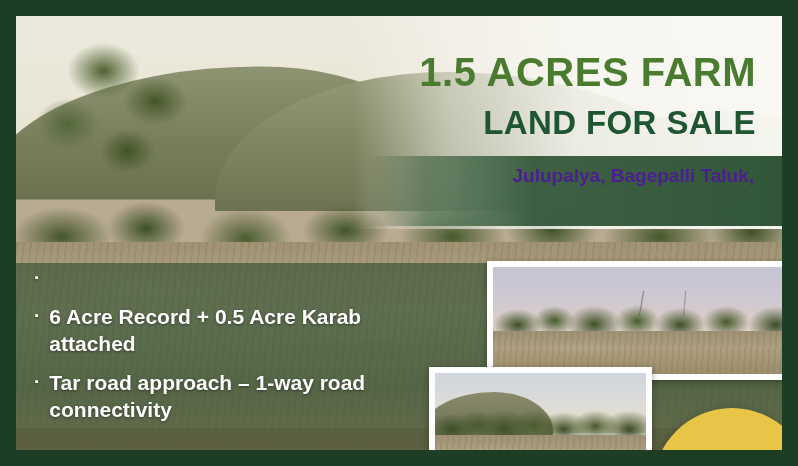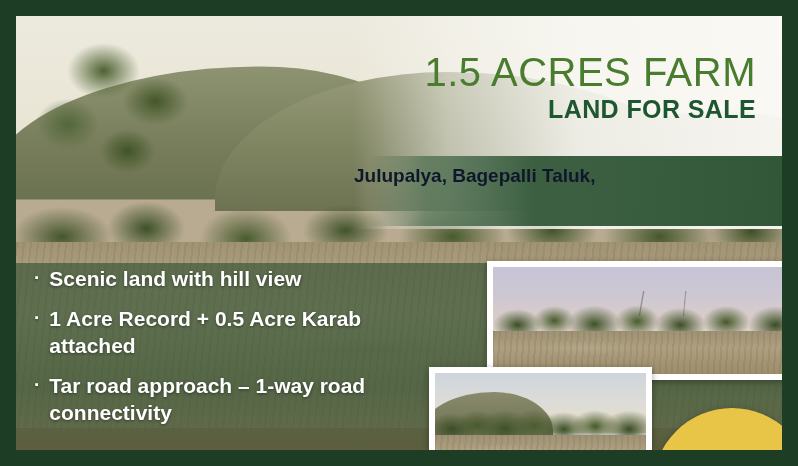--- a/index.html
+++ b/index.html
@@ -106,33 +106,33 @@
     background:linear-gradient(180deg,rgba(44,78,47,.62) 0%,rgba(44,78,47,.66) 62%,
                rgba(44,78,47,.45) 90%,rgba(44,78,47,0) 100%);
   }
 
   
   .headline{
     position:absolute;right:26px;top:36px;width:430px;text-align:right;
   }
   .headline .l1{
     display:block;
-    font-size:40px;font-weight:400;letter-spacing:.5px;line-height:1.04;
+    font-size:40px;font-weight:700;letter-spacing:.5px;line-height:1.04;
     color:#4a7c2f;
   }
   .headline .l2{
-    display:block;margin-top:2px;
-    font-size:25px;font-weight:700;letter-spacing:.4px;line-height:1.06;
+    display:block;margin-top:12px;
+    font-size:33px;font-weight:700;letter-spacing:.4px;line-height:1.06;
     color:#1e5631;
   }
 
   
   .location{
     position:absolute;right:28px;top:146px;width:400px;
-    text-align:left;color:#0f172a;
+    text-align:right;color:#4c1d95;
     font-size:19px;font-weight:700;line-height:1.45;
   }
   .location span{display:block;}
 
   
   .bullets{
     position:absolute;left:18px;top:250px;width:400px;
     color:#ffffff;
   }
   .bullet{
@@ -231,25 +231,24 @@
       <span class="l2">LAND FOR SALE</span>
     </div>
 
     <div class="location">
       <span>Julupalya, Bagepalli Taluk,</span>
     </div>
 
     <div class="bullets">
       <div class="bullet">
         <span class="dot">·</span>
-        <span>Scenic land with hill view</span>
       </div>
       <div class="bullet">
         <span class="dot">·</span>
-        <span>1 Acre Record + 0.5 Acre Karab attached</span>
+        <span>6 Acre Record + 0.5 Acre Karab attached</span>
       </div>
       <div class="bullet">
         <span class="dot">·</span>
         <span>Tar road approach – 1-way road connectivity</span>
       </div>
     </div>
 
     <div class="photo photo-1">
       <div class="inner">
         <div class="ph-sky-dusk"></div>

